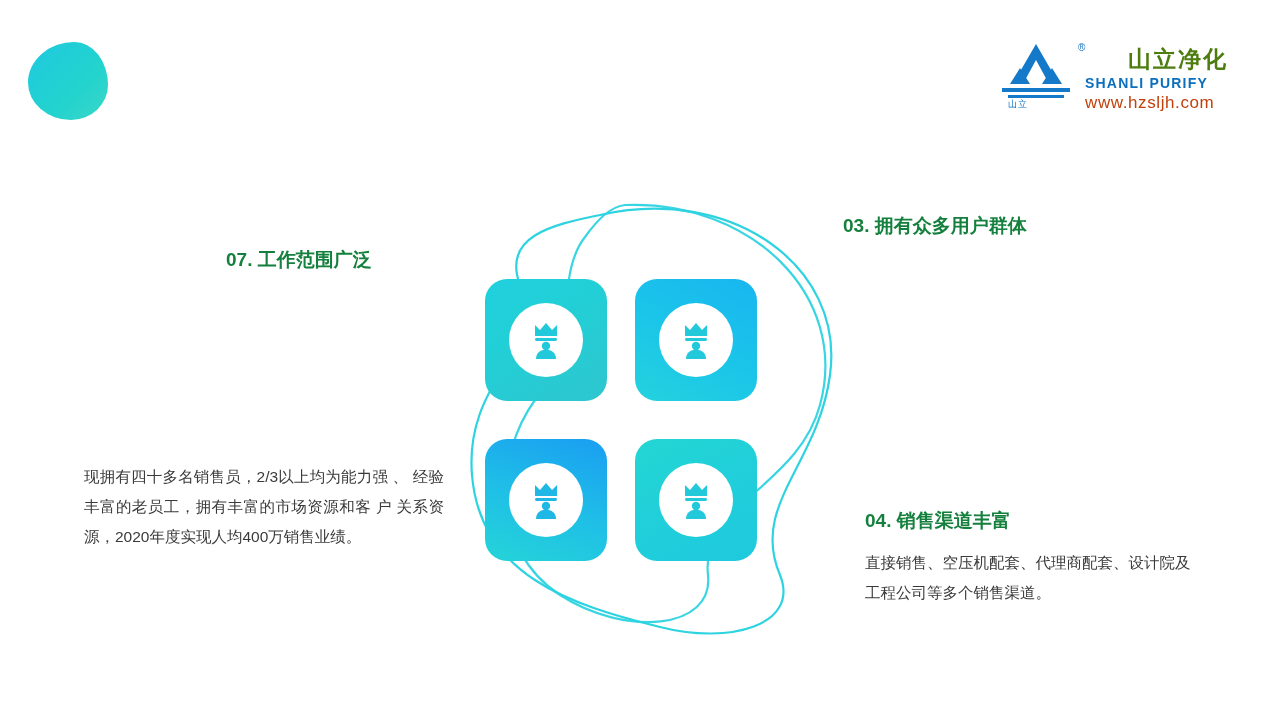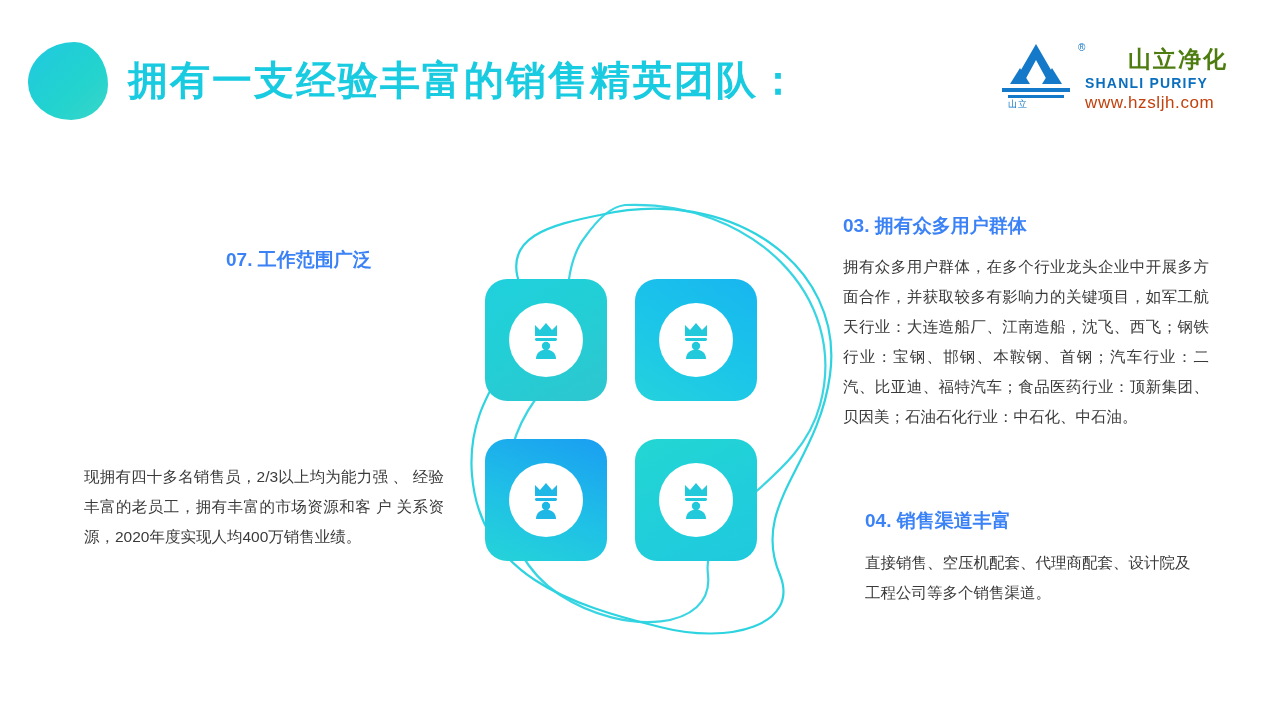--- a/index.html
+++ b/index.html
@@ -144,21 +144,21 @@
     display: flex;
     align-items: center;
     justify-content: center;
   }
 
   
   .block-title {
     position: absolute;
     font-size: 19px;
     font-weight: bold;
-    color: #3b82f6;
+    color: #15803d;
     white-space: nowrap;
   }
   .block-body {
     position: absolute;
     font-size: 15.5px;
     line-height: 30px;
     color: #3a3a3a;
   }
 
   #b1-title { left: 226px; top: 247px; }
@@ -172,21 +172,20 @@
 
   #b4-title { left: 865px; top: 508px; }
   #b4-body  { left: 865px; top: 548px; width: 340px; }
 </style>
 </head>
 <body>
 
 <div class="slide">
 
   <div class="header-blob"></div>
-  <div class="header-title">拥有一支经验丰富的销售精英团队：</div>
 
   <div class="logo">
     <svg class="logo-mark" viewBox="0 0 72 66">
       <polygon points="36,2 58,40 48,40 36,18 24,40 14,40" fill="#1479c9"></polygon>
       <polygon points="20,26 30,42 10,42" fill="#1479c9"></polygon>
       <polygon points="52,26 62,42 42,42" fill="#1479c9"></polygon>
       <rect x="2" y="46" width="68" height="4" fill="#1479c9"></rect>
       <rect x="8" y="53" width="56" height="3" fill="#1479c9"></rect>
     </svg>
     <div class="logo-sub">山立</div>
@@ -244,18 +243,17 @@
         </div>
       </div>
     </div>
   </div>
 
   <div class="block-title" id="b1-title">07. 工作范围广泛</div>
 
   <div class="block-body" id="b2-body">现拥有四十多名销售员，2/3以上均为能力强 、 经验丰富的老员工，拥有丰富的市场资源和客 户 关系资源，2020年度实现人均400万销售业绩。</div>
 
   <div class="block-title" id="b3-title">03. 拥有众多用户群体</div>
-  <div class="block-body" id="b3-body">拥有众多用户群体，在多个行业龙头企业中开展多方面合作，并获取较多有影响力的关键项目，如军工航天行业：大连造船厂、江南造船，沈飞、西飞；钢铁行业：宝钢、邯钢、本鞍钢、首钢；汽车行业：二汽、比亚迪、福特汽车；食品医药行业：顶新集团、贝因美；石油石化行业：中石化、中石油。</div>
 
   <div class="block-title" id="b4-title">04. 销售渠道丰富</div>
   <div class="block-body" id="b4-body">直接销售、空压机配套、代理商配套、设计院及工程公司等多个销售渠道。</div>
 
 </div>
 
 </body></html>

